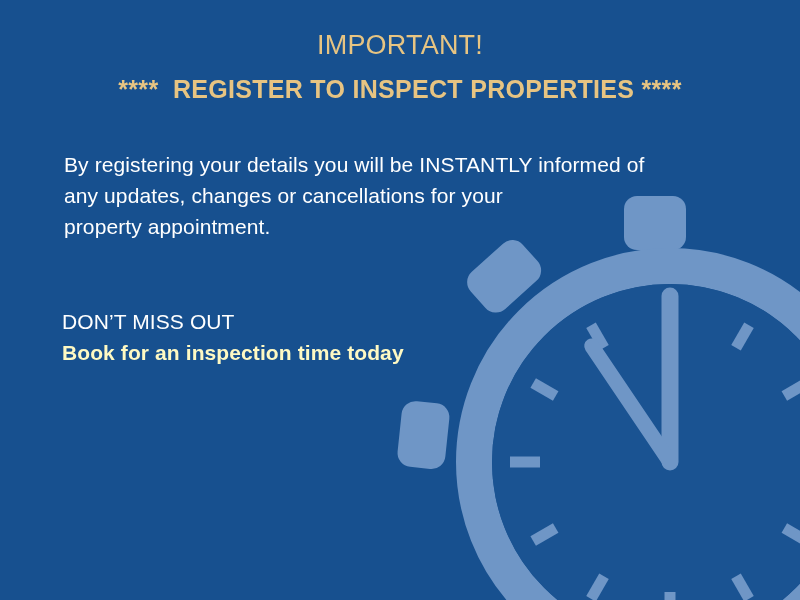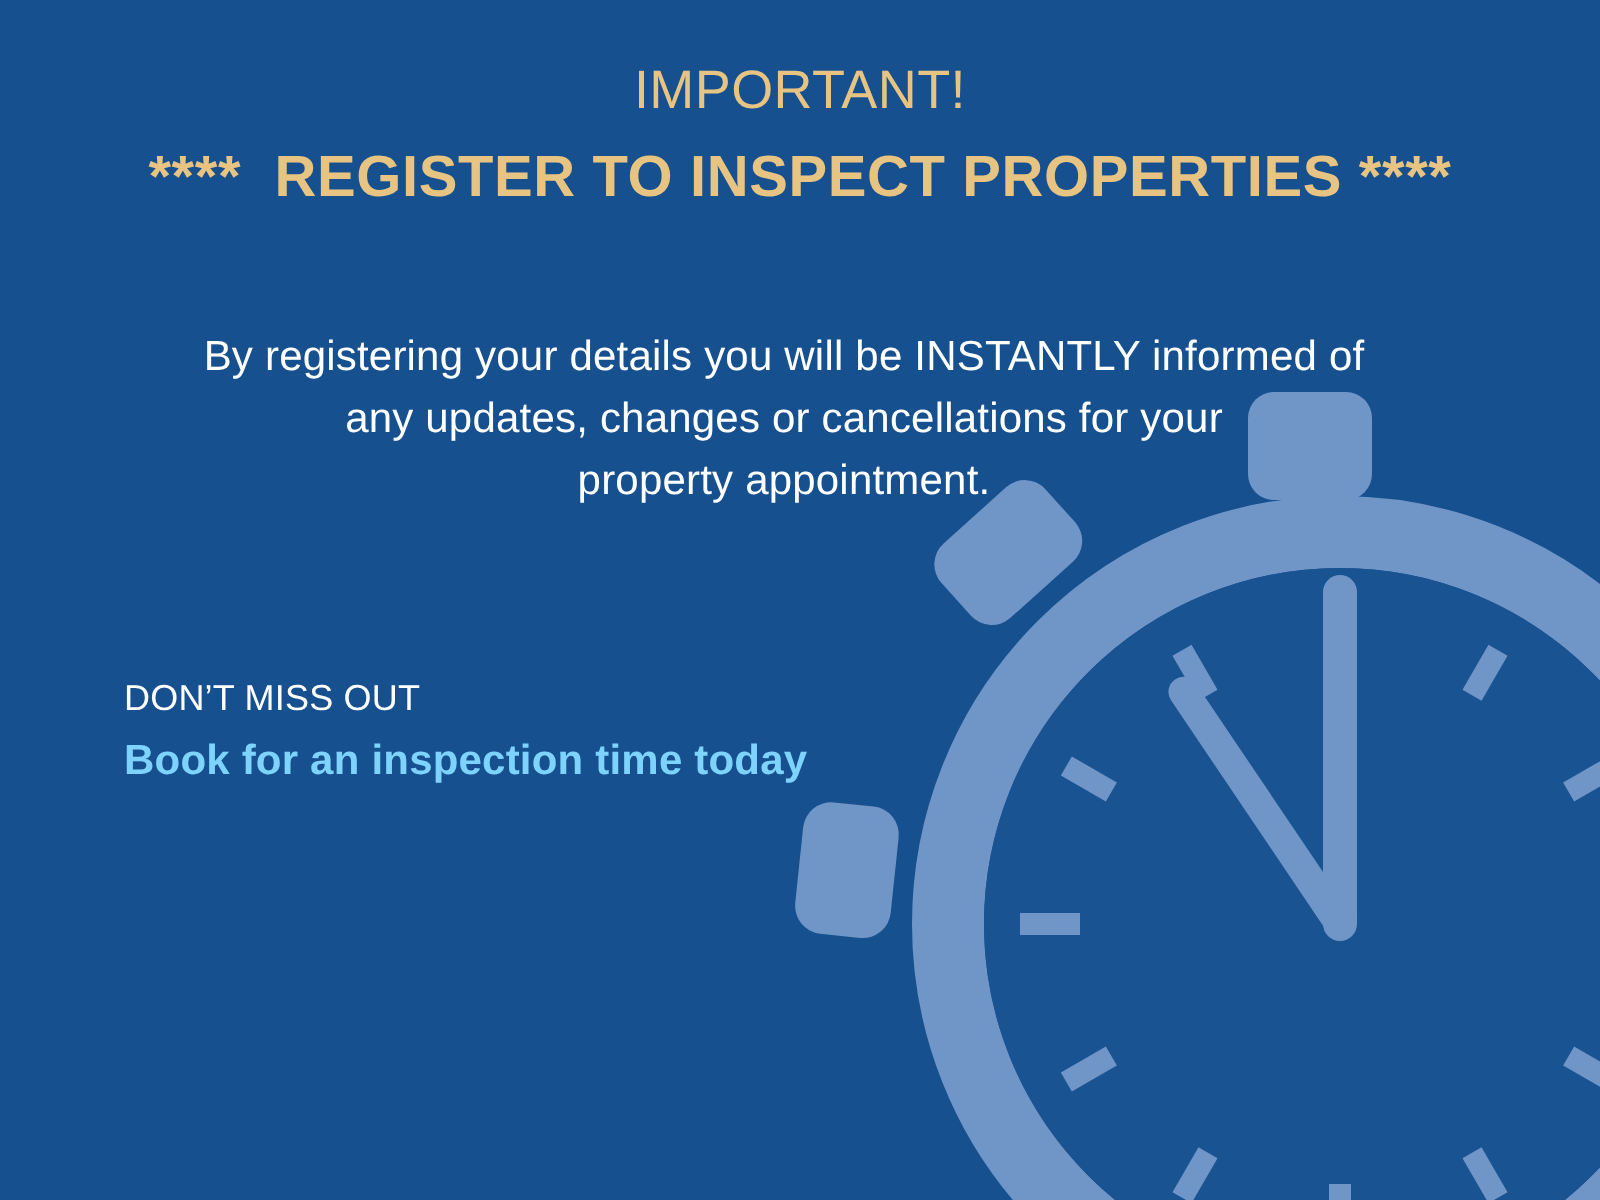--- a/index.html
+++ b/index.html
@@ -45,57 +45,56 @@
   .heading-1 {
     color: #e7c482;
     font-size: 27px;
     font-weight: 400;
     letter-spacing: 0.2px;
     line-height: 34px;
     margin: 0;
   }
   .heading-2 {
     color: #e7c482;
-    font-size: 29px;
+    font-size: 25px;
     font-weight: bold;
     letter-spacing: 0.3px;
     line-height: 34px;
     margin: 10px 0 0 0;
     white-space: pre;
   }
 
   .body-block {
     position: absolute;
     left: 62px;
     top: 147px;
     width: 660px;
   }
   .para {
-    margin: 16px;
+    margin: 2px;
     color: #ffffff;
     font-size: 21px;
     font-weight: 400;
     line-height: 31px;
     letter-spacing: 0.1px;
     white-space: pre-line;
-    text-align: center;
   }
   .para-gap { height: 31px; }
 
   .cta-line-white {
     margin: 0;
     color: #ffffff;
-    font-size: 18px;
+    font-size: 21px;
     font-weight: 400;
     line-height: 31px;
     letter-spacing: 0.1px;
   }
   .cta-line-gold {
     margin: 0;
-    color: #7dd3fc;
+    color: #fef9c3;
     font-size: 21px;
     font-weight: bold;
     line-height: 31px;
     letter-spacing: 0.1px;
   }
 </style>
 </head>
 <body>
 
 <div id="slide">

